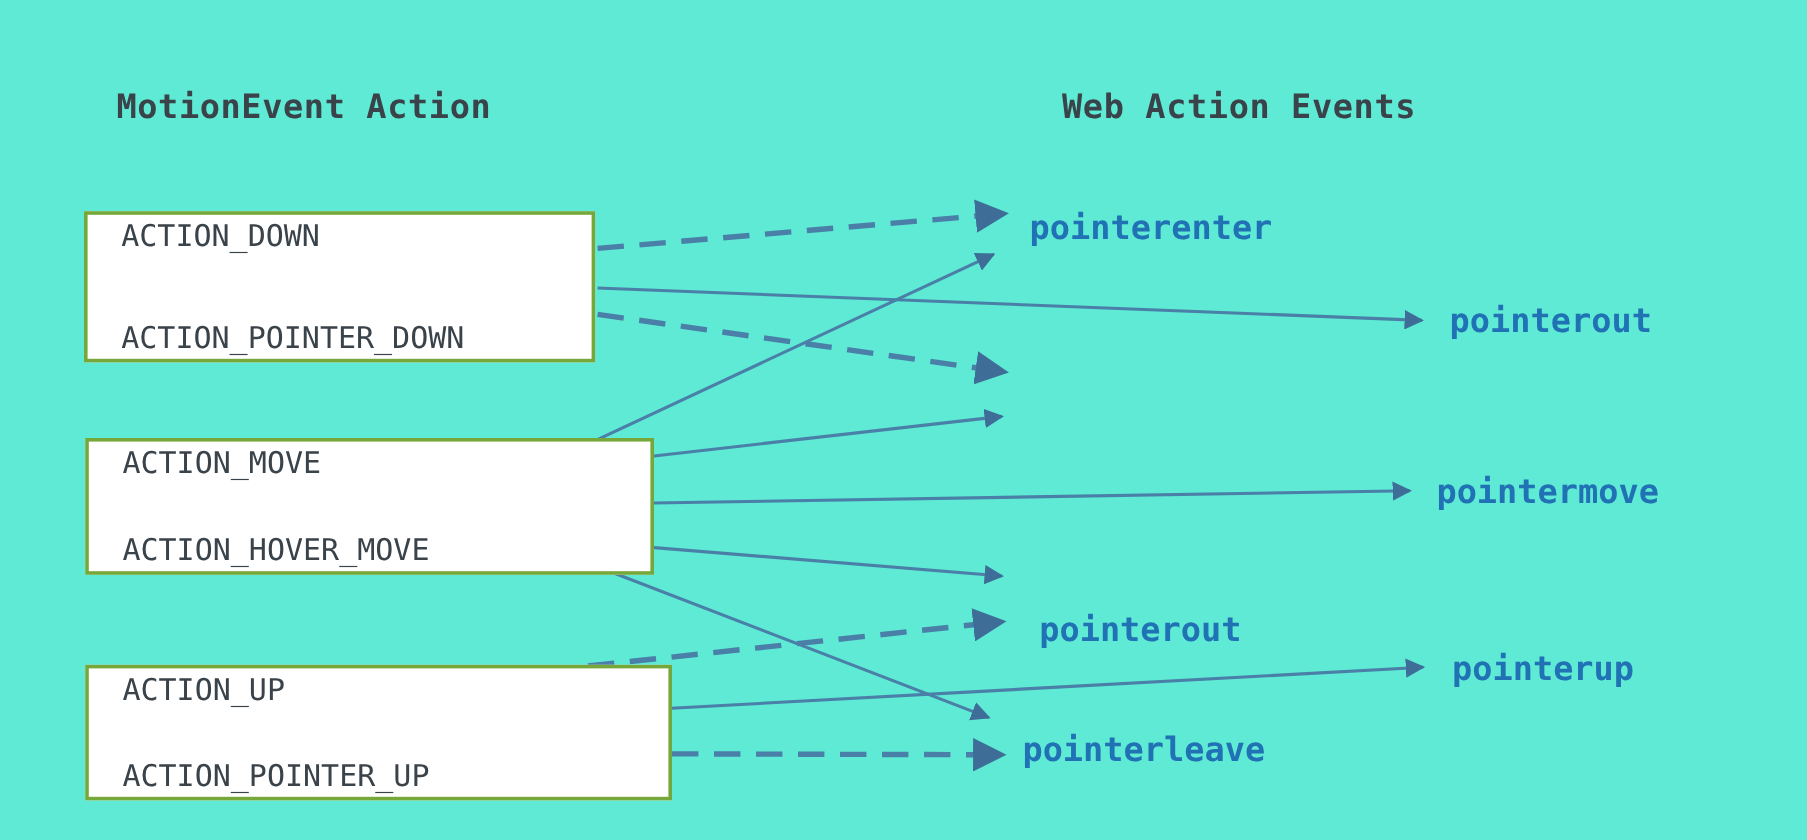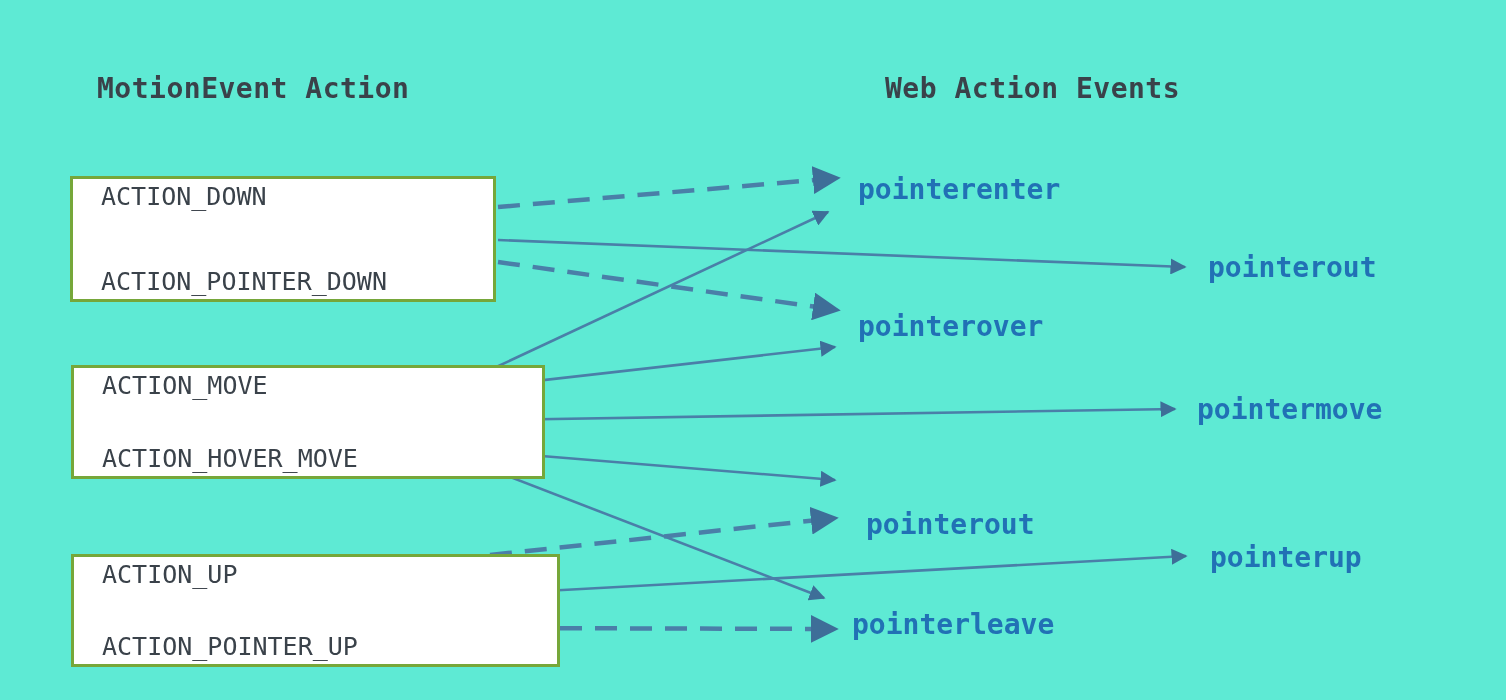--- a/index.html
+++ b/index.html
@@ -125,19 +125,18 @@
     <div class="action-line">ACTION_HOVER_MOVE</div>
   </div>
 
   <div class="action-box" id="box-up">
     <div class="action-line">ACTION_UP</div>
     <div class="action-line">ACTION_POINTER_UP</div>
   </div>
 
   <div class="event-label" id="label-pointerenter">pointerenter</div>
   <div class="event-label" id="label-pointerdown">pointerout</div>
-  <div class="event-label" id="label-pointerover">pointerover</div>
   <div class="event-label" id="label-pointermove">pointermove</div>
   <div class="event-label" id="label-pointerout">pointerout</div>
   <div class="event-label" id="label-pointerup">pointerup</div>
   <div class="event-label" id="label-pointerleave">pointerleave</div>
 
 </div>
 
 </body></html>

